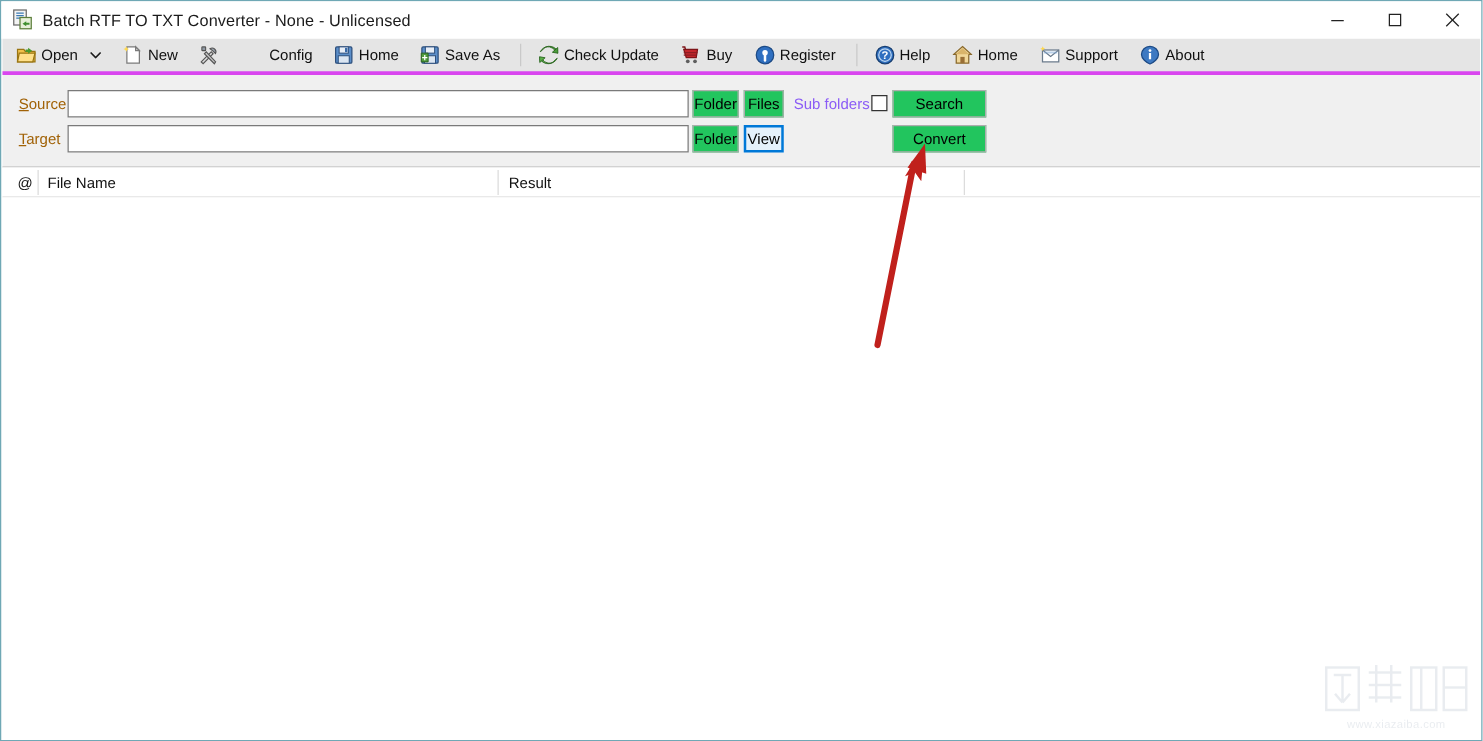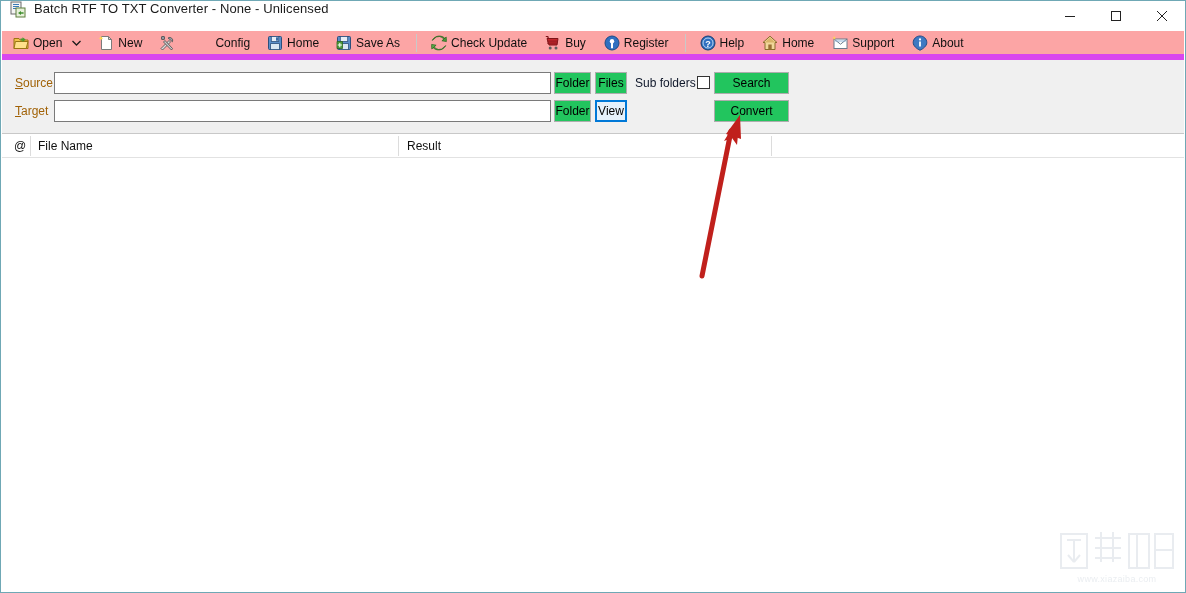--- a/index.html
+++ b/index.html
@@ -15,40 +15,40 @@
     position:absolute;left:0;top:0;width:1186px;height:593px;
     box-sizing:border-box;
     border:1px solid #6fa8b5;
     background:#ffffff;
     overflow:hidden;
   }
   
   .titlebar{
     position:absolute;left:0;top:0;right:0;height:30px;
     background:#ffffff;
-    display:flex;align-items:flex-start;
+    display:flex;align-items:center;
   }
   .title-icon{
     width:18px;height:18px;margin-left:8px;margin-right:7px;
     position:relative;flex:none;
   }
   .title-text{
     font-size:13px;color:#1b1b1b;letter-spacing:.1px;white-space:nowrap;
   }
   .winbtns{position:absolute;right:0;top:0;height:30px;display:flex;}
   .winbtn{
     width:46px;height:30px;display:flex;align-items:center;justify-content:center;
     color:#222;font-size:12px;
   }
   .winbtn svg{display:block;}
   
   .toolbar{
     position:absolute;left:1px;top:30px;right:1px;height:29px;
-    background:#fca5a5;
-    border-bottom:6px solid #d946ef;
+    background:#e5e5e5;
+    border-bottom:3px solid #d946ef;
     display:flex;align-items:center;
     box-sizing:border-box;
   }
   .tb-item{
     display:flex;align-items:center;height:23px;padding:0 5px;margin:0 1px;
     white-space:nowrap;font-size:12px;color:#101010;
     border:1px solid transparent;border-radius:2px;
   }
   .tb-item .ico{width:16px;height:16px;margin-right:4px;flex:none;position:relative;}
   .tb-arrow{
@@ -70,21 +70,21 @@
     border:1px solid #7a7a7a;background:#ffffff;
   }
   .btn{
     height:22px;box-sizing:border-box;
     border:1px solid #adadad;background:#22c55e;
     font-size:12px;color:#000;
     display:flex;align-items:center;justify-content:center;
     font-family:"Liberation Sans", sans-serif;
   }
   .btn.focus{border:2px solid #0078d7;background:#e5f1fb;}
-  .chk-label{font-size:12px;color:#0f172a;}
+  .chk-label{font-size:12px;color:#8b5cf6;}
   .chkbox{
     width:13px;height:13px;box-sizing:border-box;
     border:1px solid #333333;background:#ffffff;
   }
   
   .listhdr{
     position:absolute;left:1px;top:133px;right:1px;height:24px;
     background:#ffffff;border-bottom:1px solid #e2e2e2;
     box-sizing:border-box;
   }

